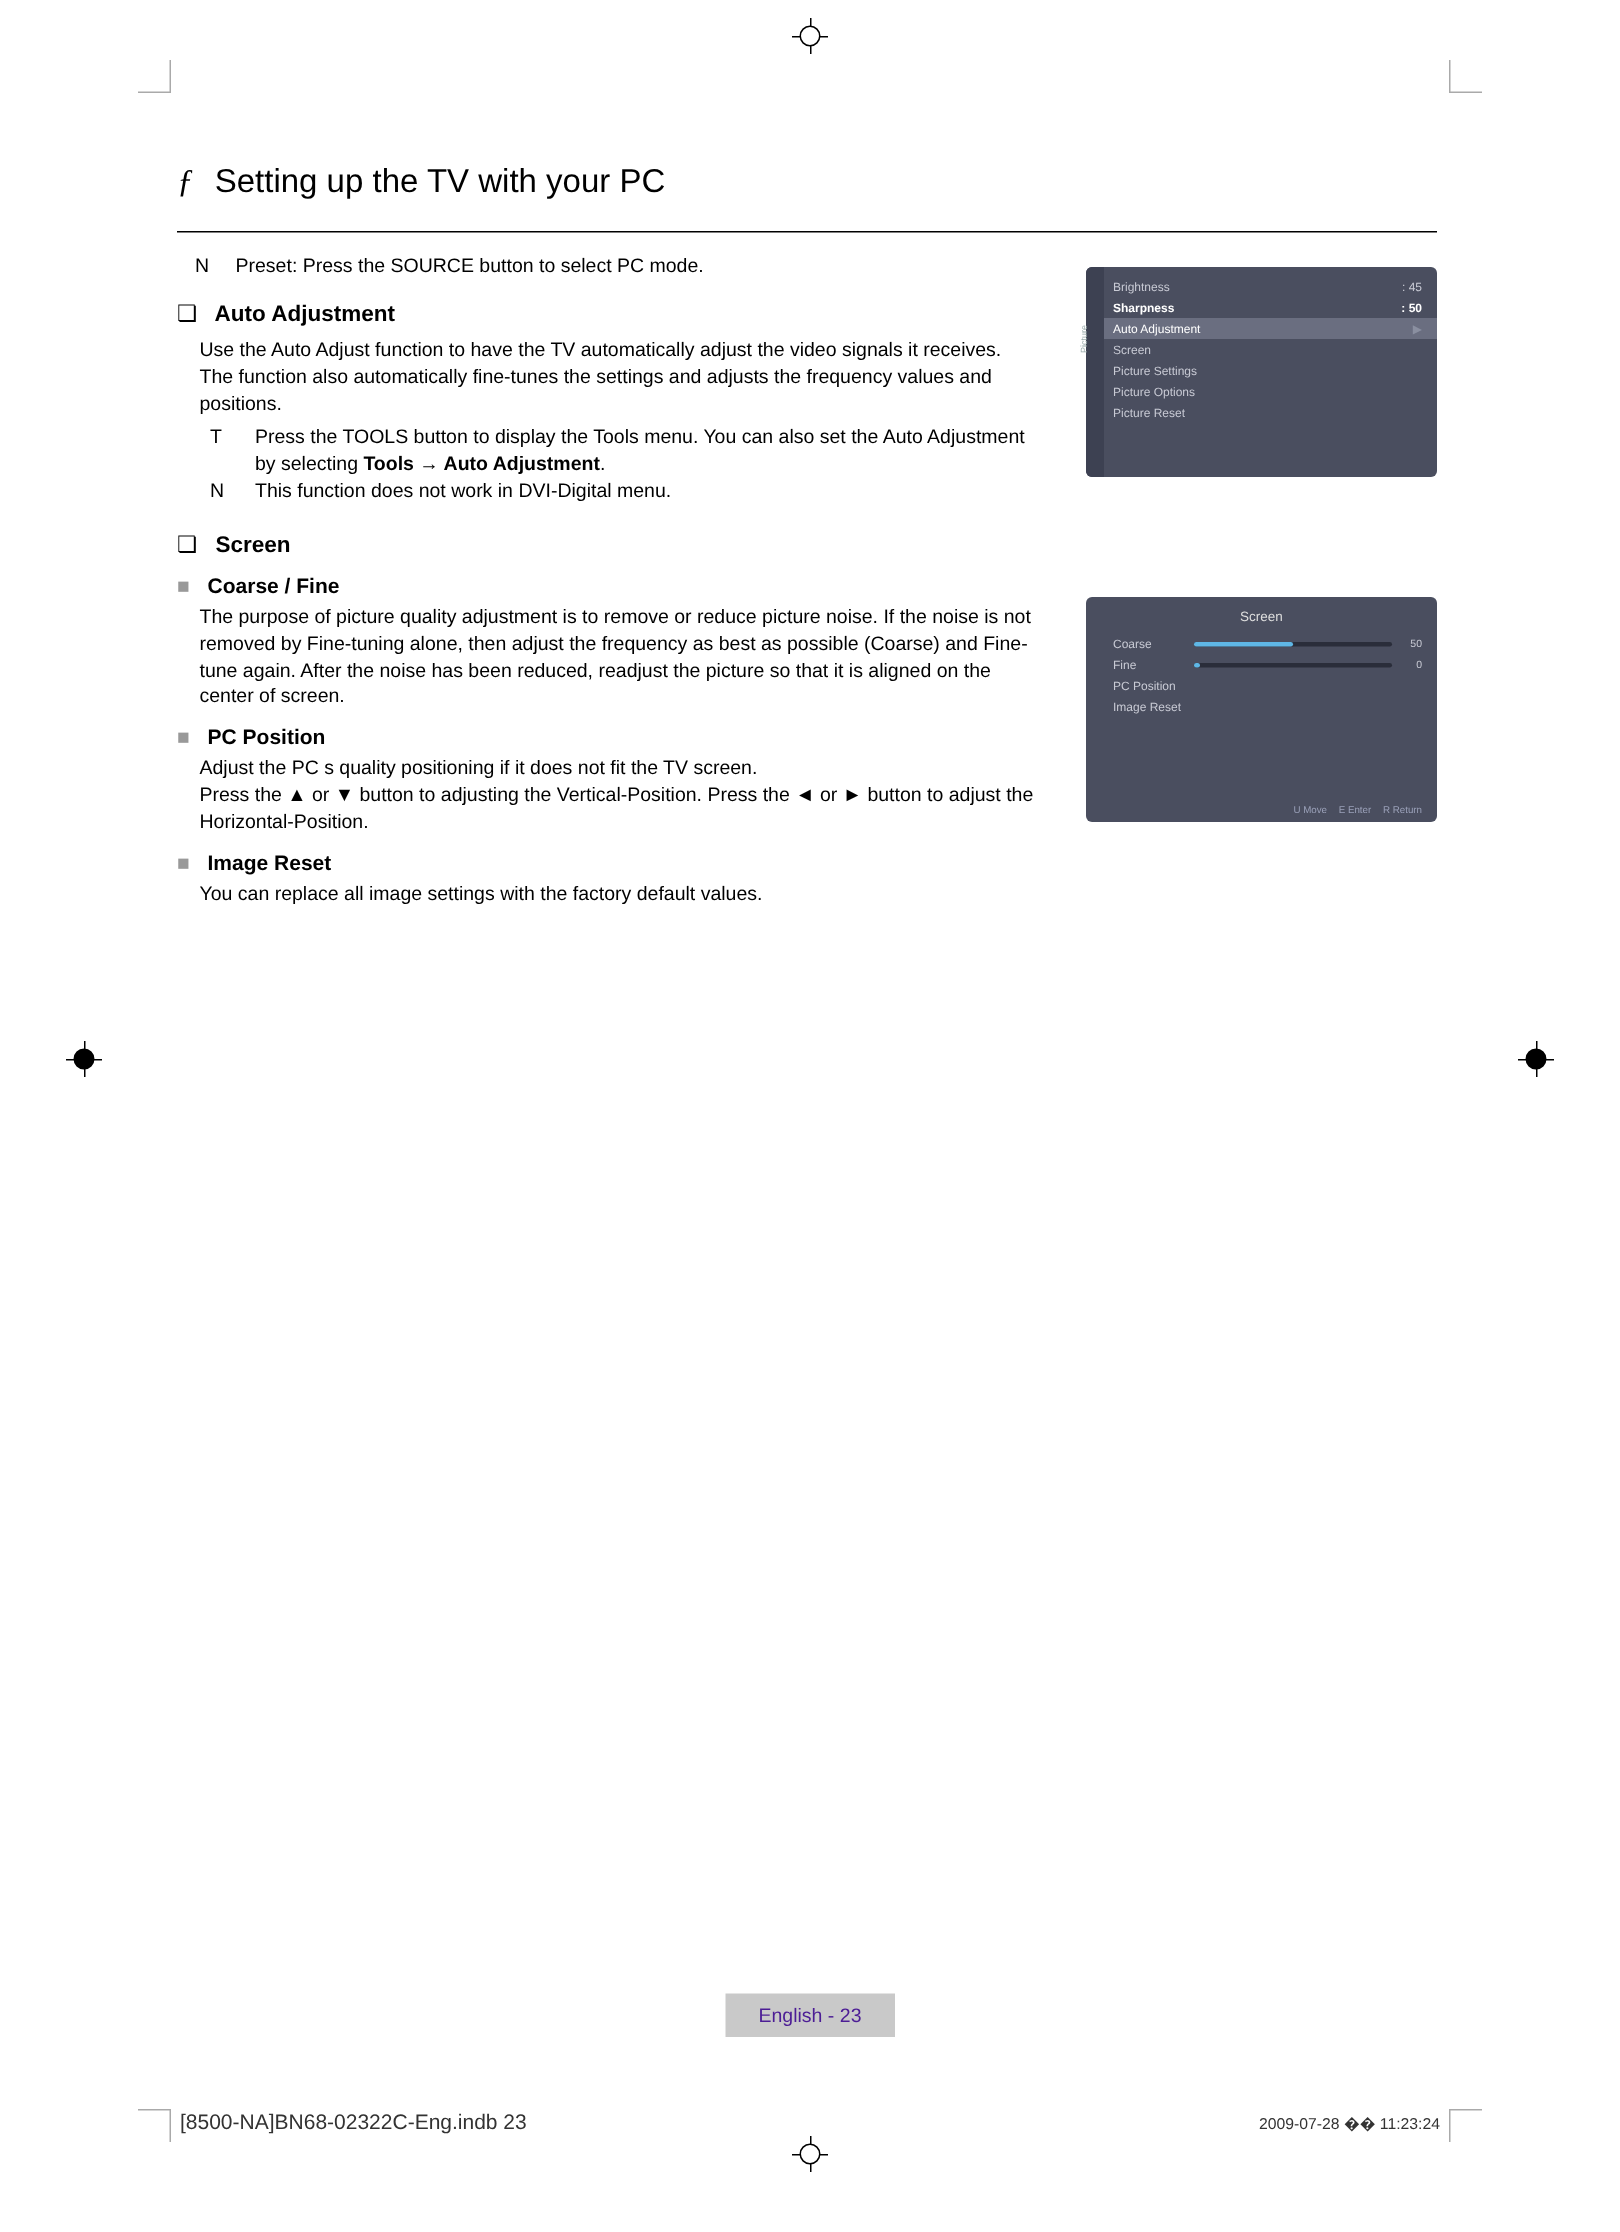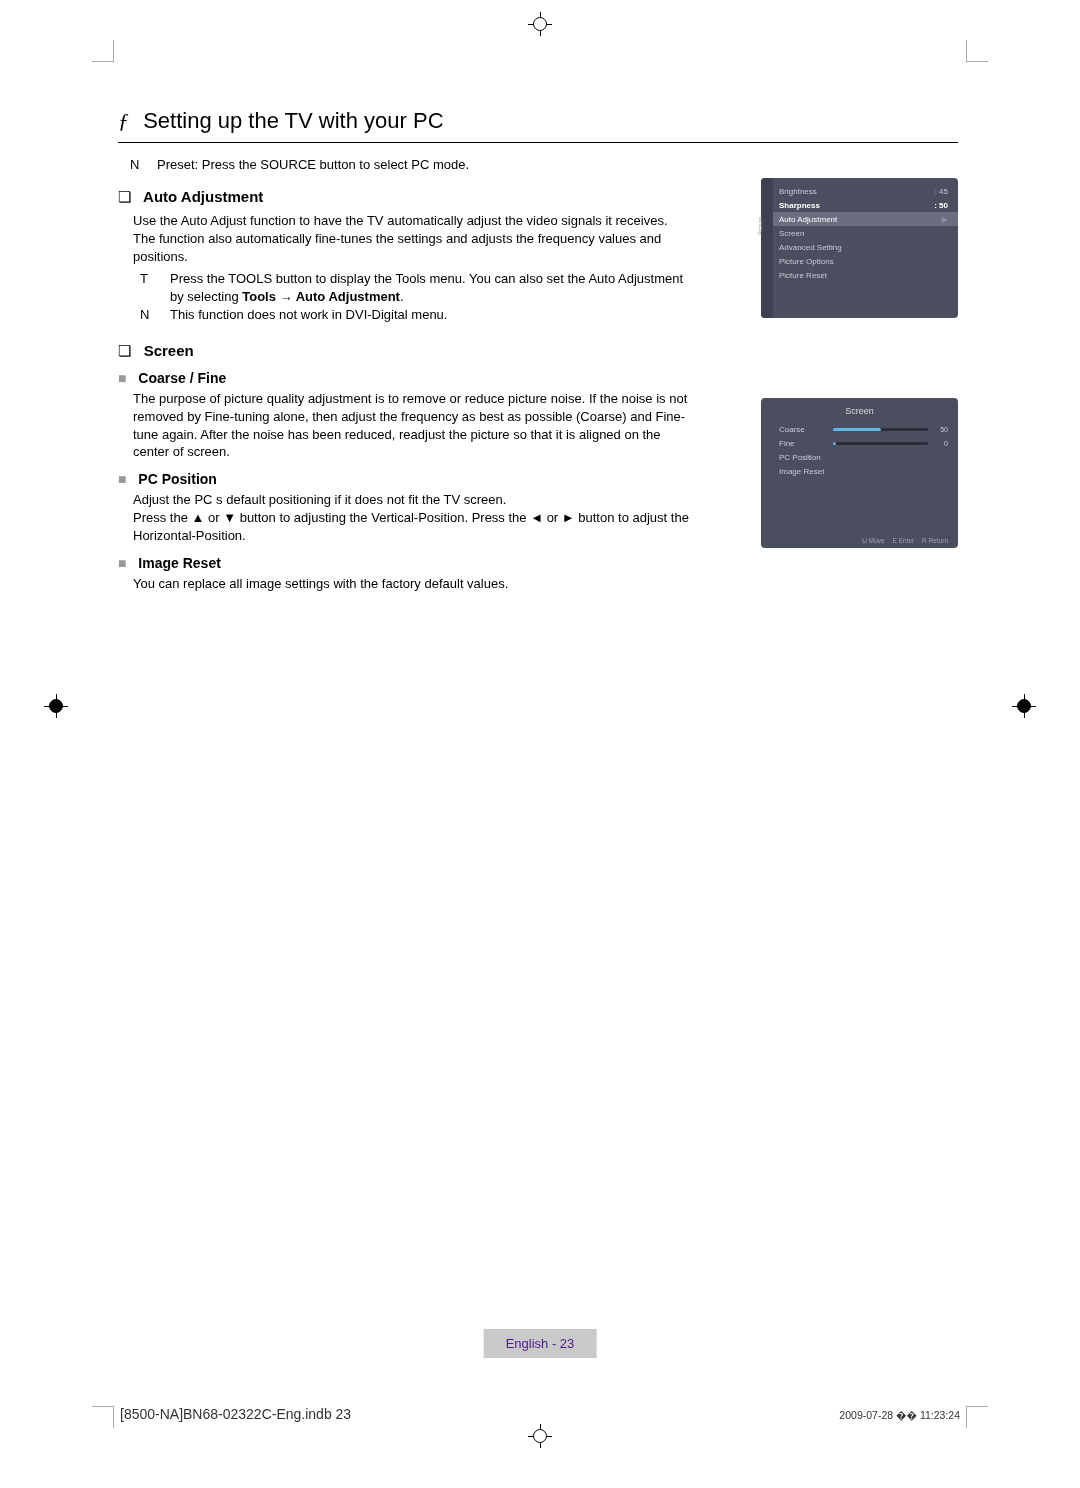--- a/index.html
+++ b/index.html
@@ -55,21 +55,21 @@
     .page {
       position: absolute;
       left: 118px;
       top: 108px;
       width: 840px;
     }
     .section-title {
       font-size: 22px;
       font-weight: normal;
       border-bottom: 1px solid #000;
-      padding-bottom: 8px;
+      padding-bottom: 20px;
       margin-bottom: 14px;
     }
     .preset {
       margin-left: 12px;
       font-size: 13px;
       margin-bottom: 16px;
     }
     .preset .inline-icon { margin-right: 14px; }
     .subsection {
       margin-bottom: 18px;
@@ -107,21 +107,21 @@
       margin-top: 10px;
     }
     .sq-head .square {
       color: #999;
       margin-right: 8px;
     }
     .bold { font-weight: bold; }
 
     .osd {
       position: absolute;
-      width: 197px;
+      width: 234px;
       background: #4a4e5f;
       border-radius: 4px;
       color: #c8cad4;
       font-size: 8px;
       padding: 6px 0;
     }
     .osd1 { top: 70px; right: 0; height: 140px; }
     .osd2 { top: 290px; right: 0; height: 150px; }
     .osd-sidebar {
       position: absolute;
@@ -269,21 +269,21 @@
     <div class="sq-head">
       <span class="square">■</span>
       <span>Coarse / Fine</span>
     </div>
     <div class="body-text">The purpose of picture quality adjustment is to remove or reduce picture noise. If the noise is not removed by Fine-tuning alone, then adjust the frequency as best as possible (Coarse) and Fine-tune again. After the noise has been reduced, readjust the picture so that it is aligned on the center of screen.</div>
 
     <div class="sq-head">
       <span class="square">■</span>
       <span>PC Position</span>
     </div>
-    <div class="body-text">Adjust the PC s default positioning if it does not fit the TV screen.</div>
+    <div class="body-text">Adjust the PC s quality positioning if it does not fit the TV screen.</div>
     <div class="body-text">Press the ▲ or ▼ button to adjusting the Vertical-Position. Press the ◄ or ► button to adjust the Horizontal-Position.</div>
 
     <div class="sq-head">
       <span class="square">■</span>
       <span>Image Reset</span>
     </div>
     <div class="body-text">You can replace all image settings with the factory default values.</div>
   </div>
 
   <div class="osd osd1">
@@ -300,21 +300,21 @@
     </div>
     <div class="osd-row sel">
       <span>Auto Adjustment</span>
         <span class="arrow">▶</span>
     </div>
     <div class="osd-row">
       <span>Screen</span>
         <span></span>
     </div>
     <div class="osd-row">
-      <span>Advanced Setting</span>
+      <span>Picture Settings</span>
         <span></span>
     </div>
     <div class="osd-row">
       <span>Picture Options</span>
         <span></span>
     </div>
     <div class="osd-row">
       <span>Picture Reset</span>
         <span></span>
     </div>

